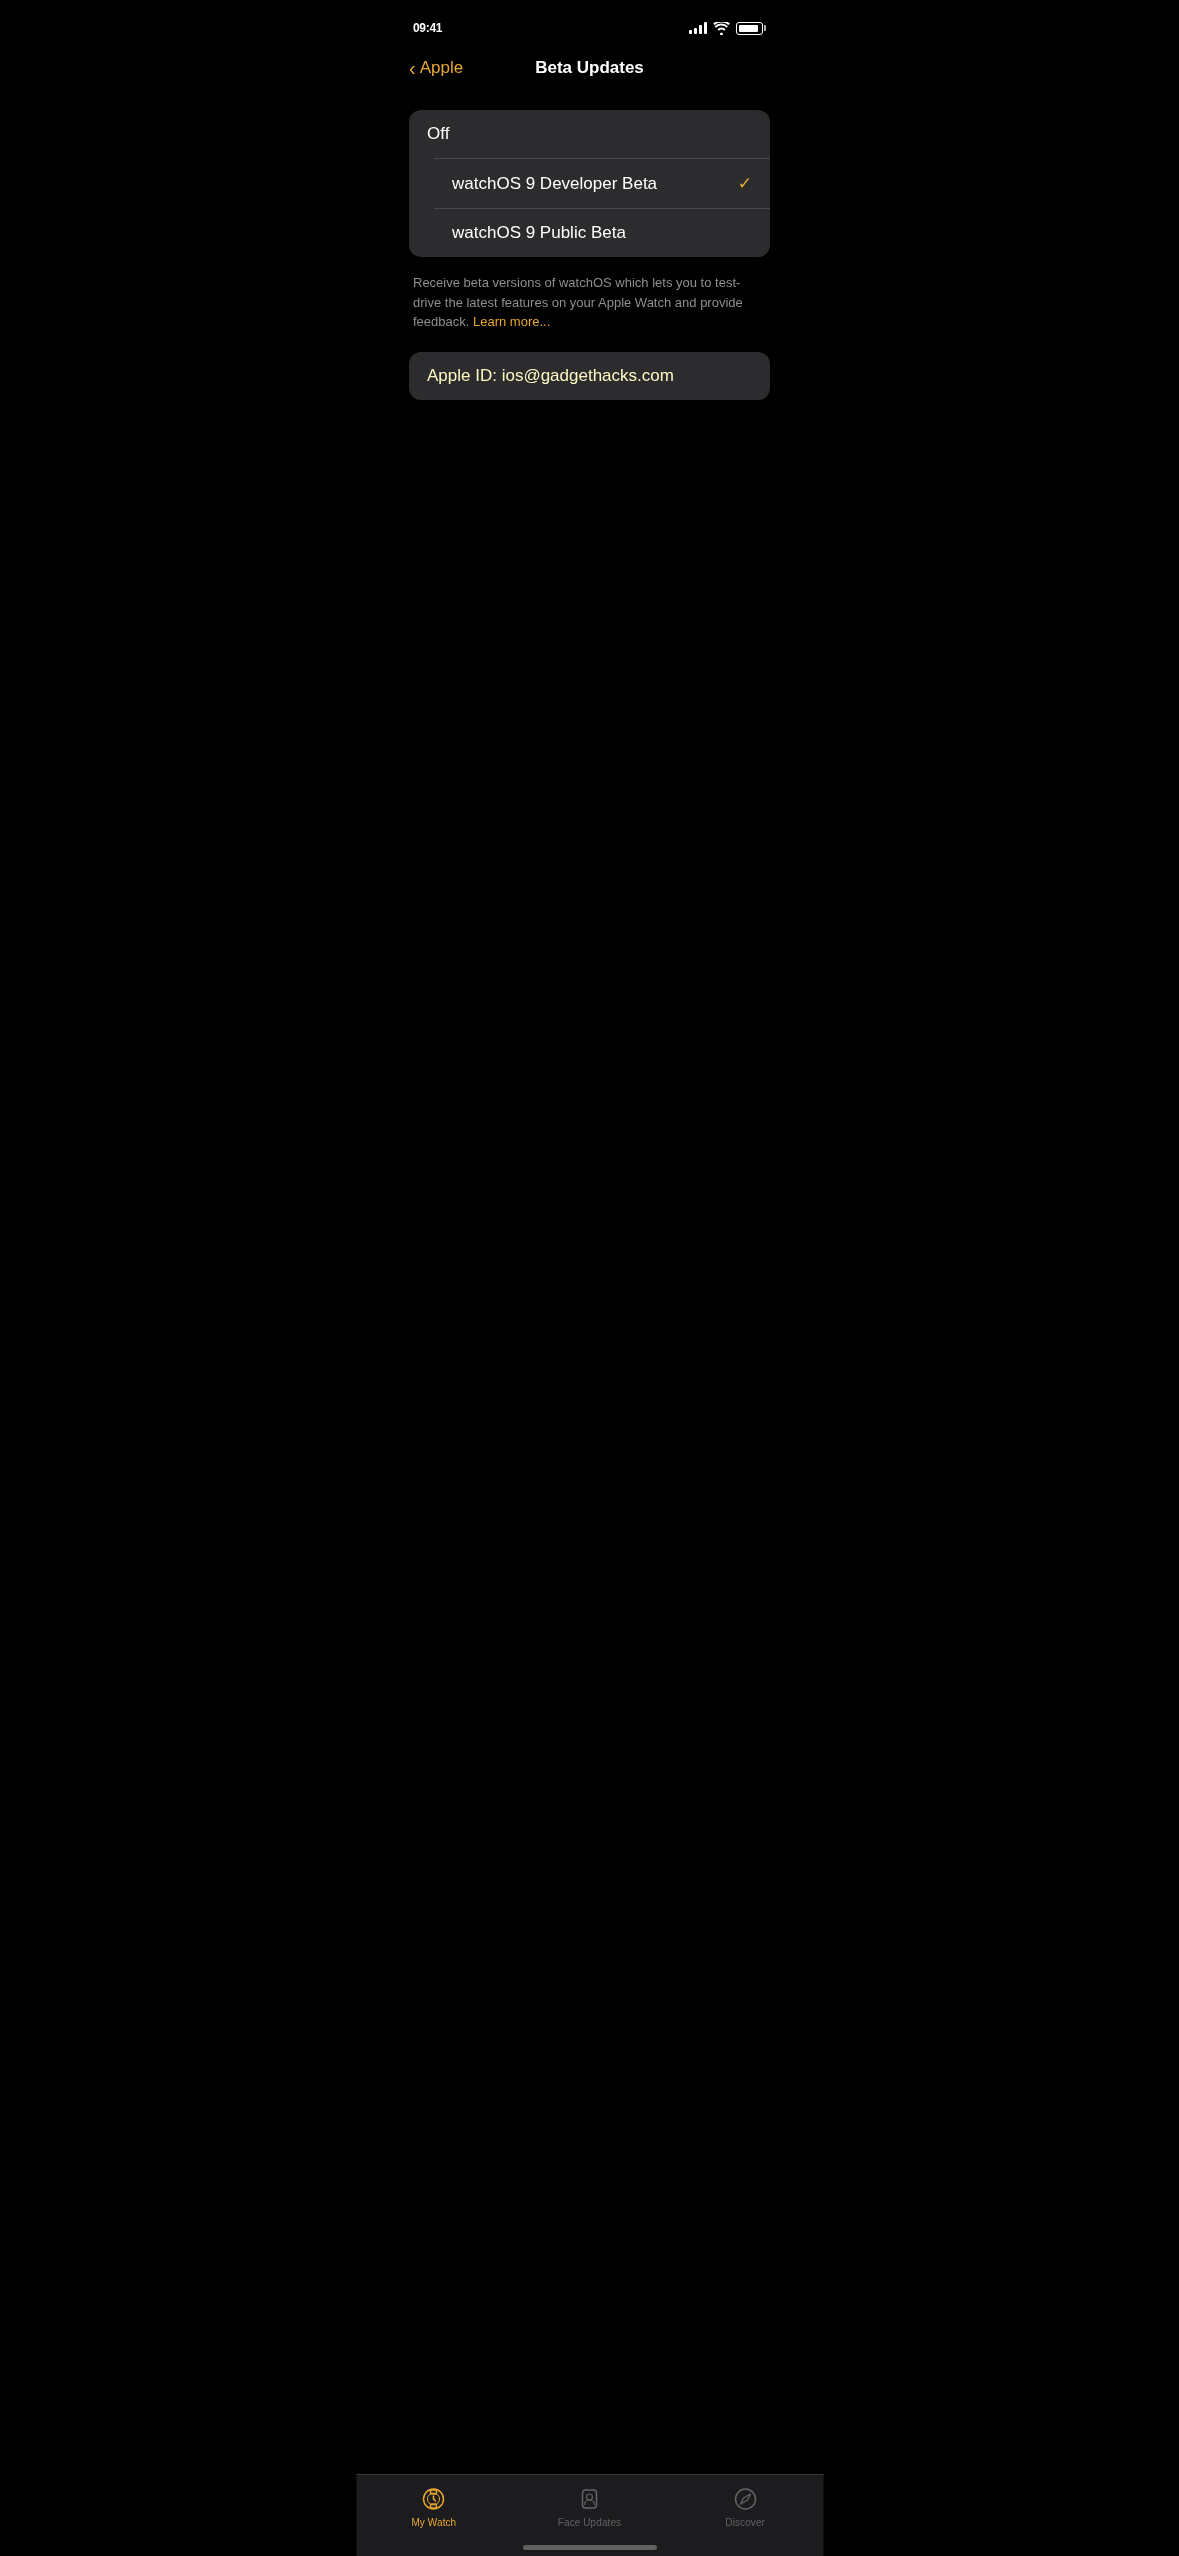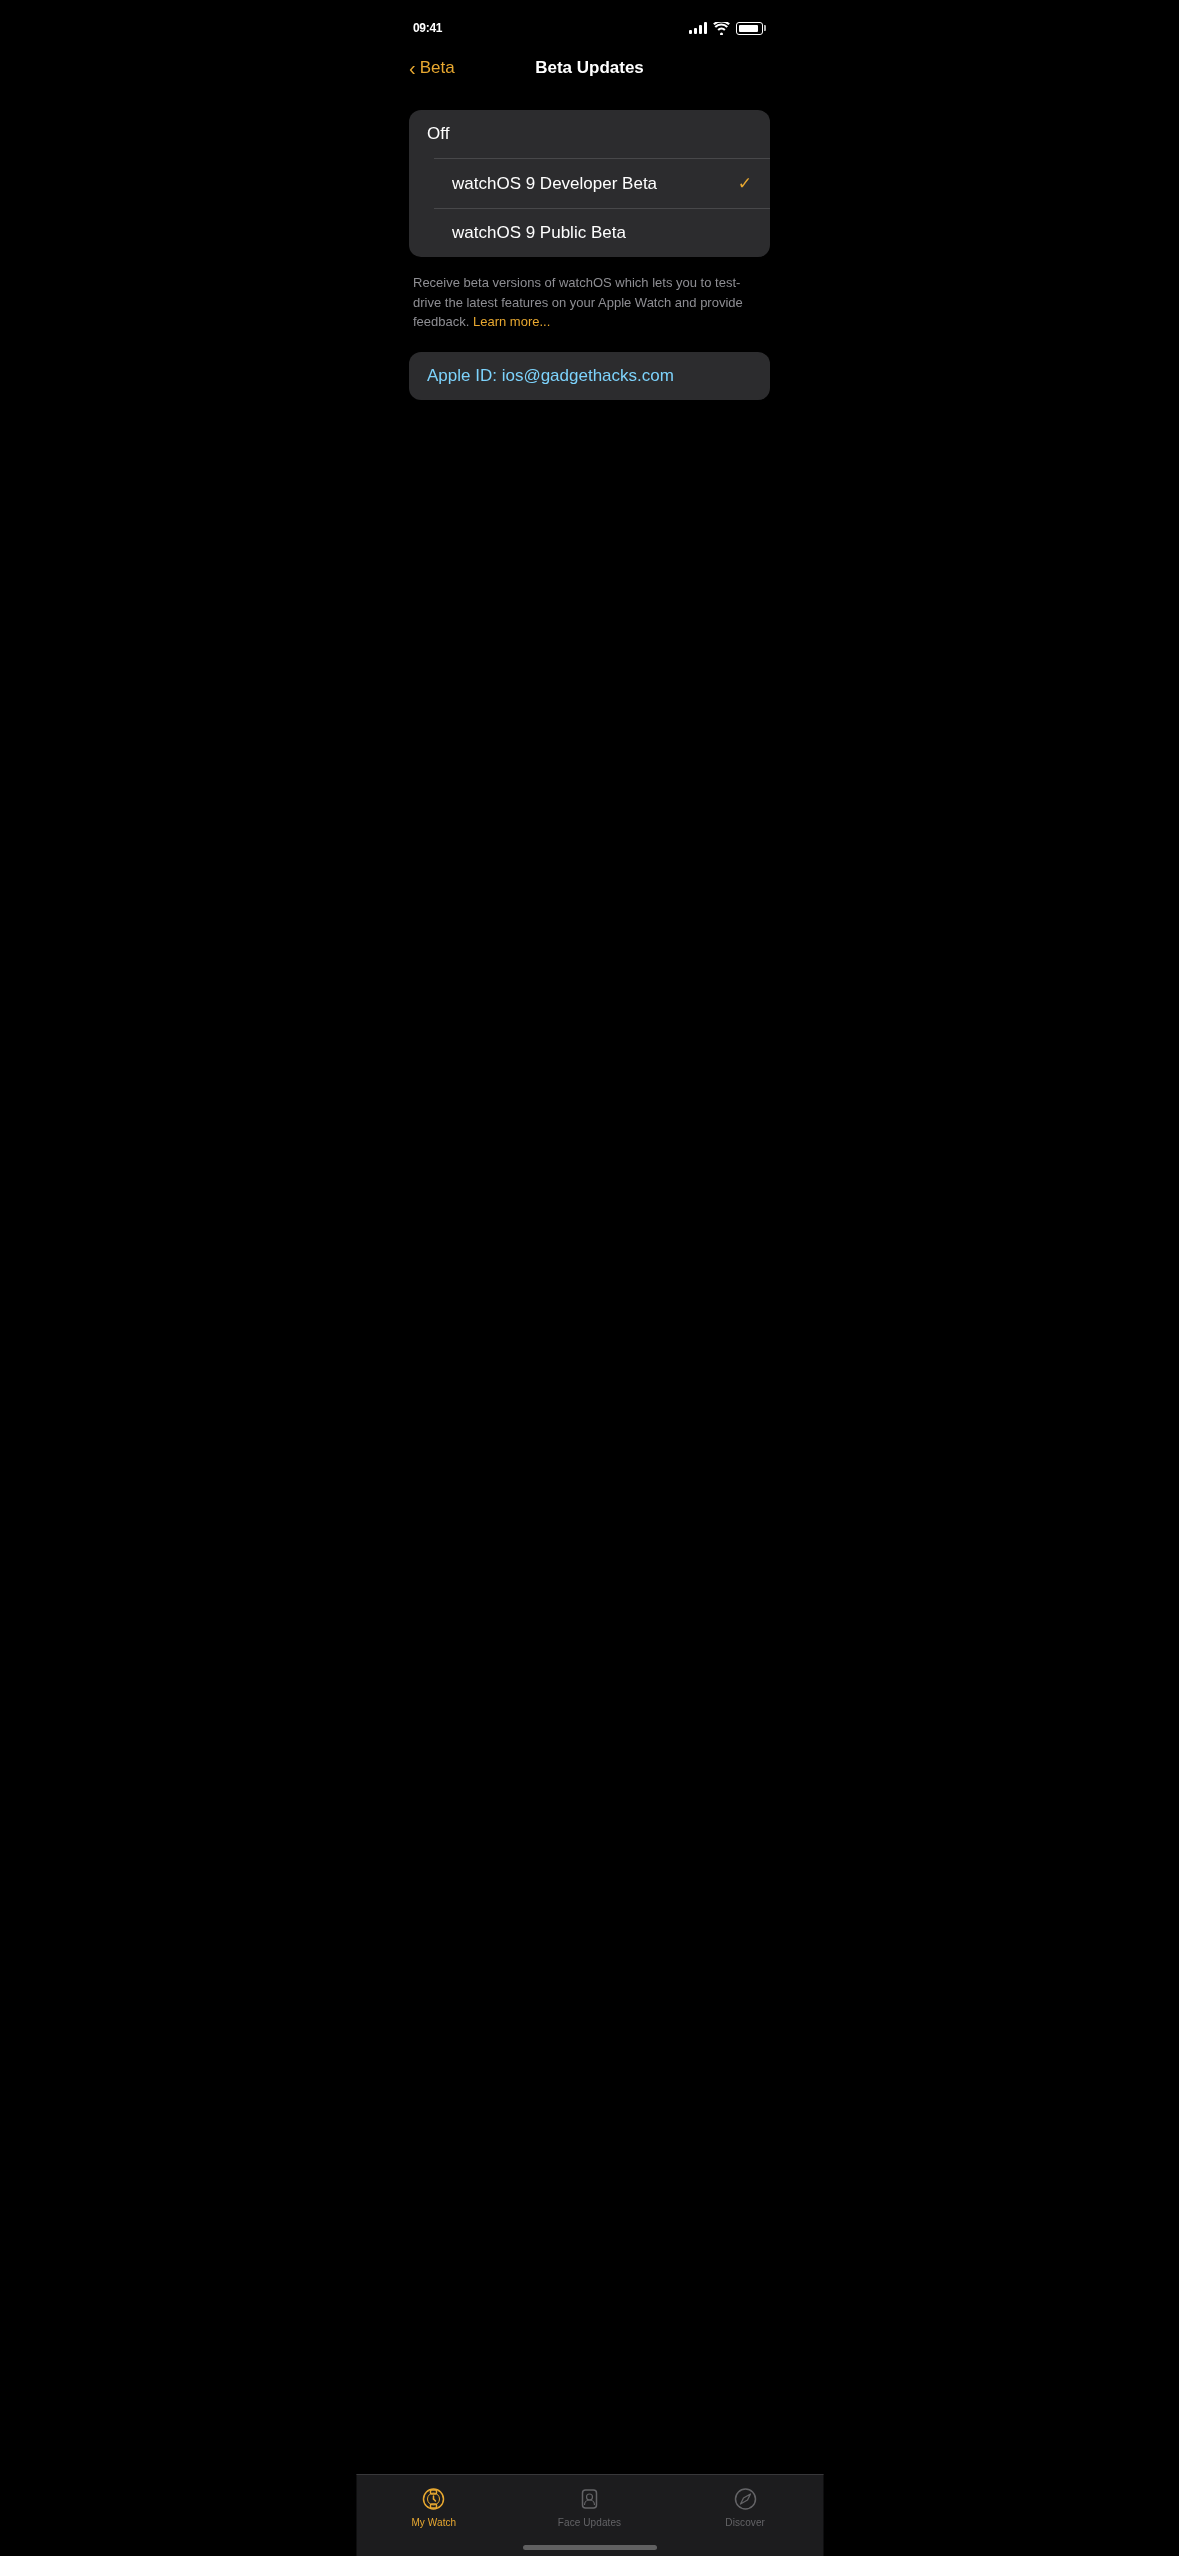--- a/index.html
+++ b/index.html
@@ -178,21 +178,21 @@
 
     
     .apple-id-card {
       background: #2c2c2e;
       border-radius: 12px;
       padding: 14px 18px;
     }
 
     .apple-id-text {
       font-size: 17px;
-      color: #7dd3fc;
+      color: #fef9c3;
     }
 
     
     .tab-bar {
       position: fixed;
       bottom: 0;
       left: 50%;
       transform: translateX(-50%);
       width: 467px;
       background: #1c1c1e;
@@ -263,21 +263,21 @@
         <div class="battery-fill"></div>
       </div>
       <div class="battery-tip"></div>
     </div>
   </div>
 </div>
 
 <div class="nav-header">
   <a class="back-button" href="#">
     <span class="back-chevron">‹</span>
-    <span>Beta</span>
+    <span>Apple</span>
   </a>
   <span class="page-title">Beta Updates</span>
 </div>
 
 <div class="content">
 
   <div class="options-card">
     <div class="option-row">
       <span class="option-label">Off</span>
     </div>

